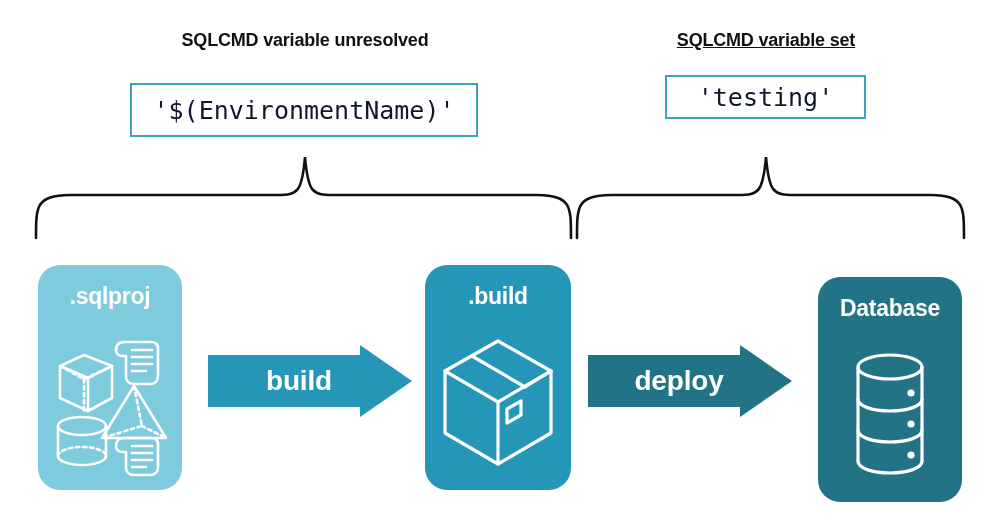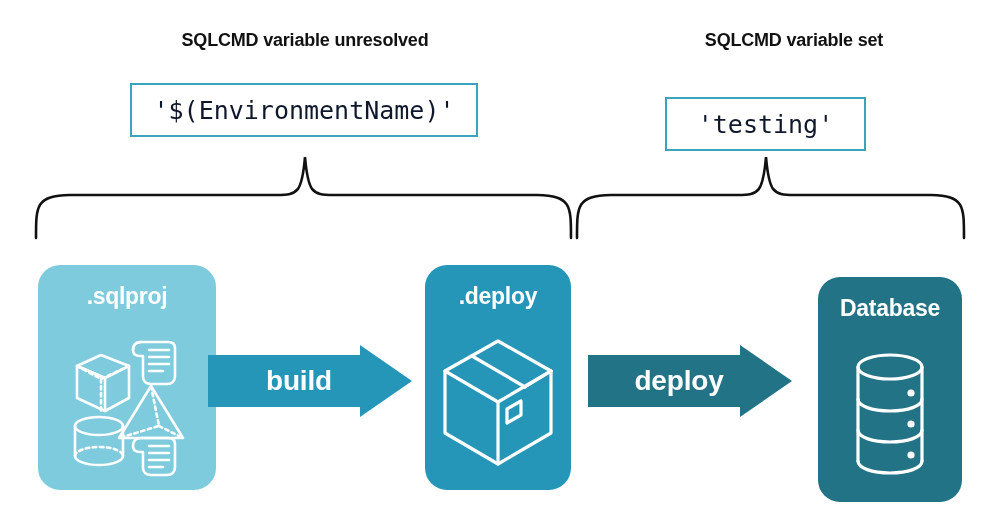--- a/index.html
+++ b/index.html
@@ -24,57 +24,57 @@
     font-family: "Liberation Sans", sans-serif;
     font-weight: bold;
     font-size: 18px;
     color: #111111;
     letter-spacing: -0.2px;
     text-align: center;
     white-space: nowrap;
     transform: translateX(-50%);
   }
   #heading-left  { left: 305px; top: 30px; }
-  #heading-right { left: 794px; top: 30px; }
+  #heading-right { left: 766px; top: 30px; text-decoration: underline; }
 
   
   .code-box {
     position: absolute;
     box-sizing: border-box;
     border: 2px solid #3aa3bd;
     background: #ffffff;
     display: flex;
     align-items: center;
     justify-content: center;
     font-family: "DejaVu Sans Mono", monospace;
     font-size: 25px;
     color: #0f172a;
     white-space: nowrap;
   }
   #code-box-left  { left: 130px; top: 83px; width: 348px; height: 54px; }
-  #code-box-right { left: 665px; top: 97px; width: 201px; height: 54px; text-align: right; }
+  #code-box-right { left: 665px; top: 75px; width: 201px; height: 44px; text-align: right; }
 
   
   #brace-layer {
     position: absolute;
     left: 0;
     top: 0;
     width: 1000px;
     height: 522px;
     pointer-events: none;
   }
 
   
   .artifact {
     position: absolute;
     border-radius: 22px;
     top: 265px;
     height: 225px;
   }
-  #artifact-sqlproj  { left: 38px;  width: 144px; background: #7ecbdd; padding-left: 34px; }
+  #artifact-sqlproj  { left: 38px;  width: 144px; background: #7ecbdd; }
   #artifact-dacpac   { left: 425px; width: 146px; background: #2596b8; }
   #artifact-database { left: 818px; width: 144px; background: #227386; margin-top: 12px; }
 
   .artifact-label {
     position: absolute;
     top: 18px;
     left: 0;
     width: 100%;
     text-align: center;
     font-family: "Liberation Sans", sans-serif;
@@ -226,21 +226,21 @@
   </div>
 
   <div class="arrow" id="arrow-build">
     <svg width="204" height="72" viewBox="0 0 204 72">
       <path d="M 0,10 L 152,10 L 152,0 L 204,36 L 152,72 L 152,62 L 0,62 Z" fill="#2596b8"></path>
     </svg>
     <div class="arrow-label">build</div>
   </div>
 
   <div class="artifact" id="artifact-dacpac">
-    <div class="artifact-label">.deploy</div>
+    <div class="artifact-label">.build</div>
     <div class="artifact-art">
       <svg width="122" height="140" viewBox="0 0 122 140">
         <g fill="none" stroke="#ffffff" stroke-width="3.2" stroke-linejoin="round" stroke-linecap="round">
 
           <path d="M 61,8 L 114,38 L 114,100 L 61,131 L 8,100 L 8,38 Z"></path>
 
           <path d="M 8,38 L 61,69 L 114,38"></path>
           <path d="M 61,69 L 61,131"></path>
 
           <path d="M 35,23 L 88,54"></path>

